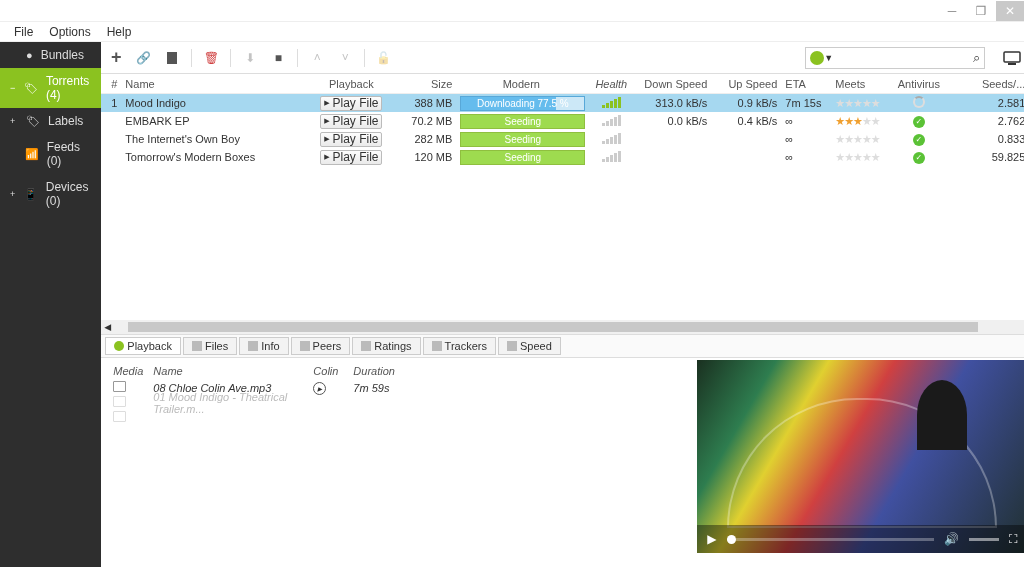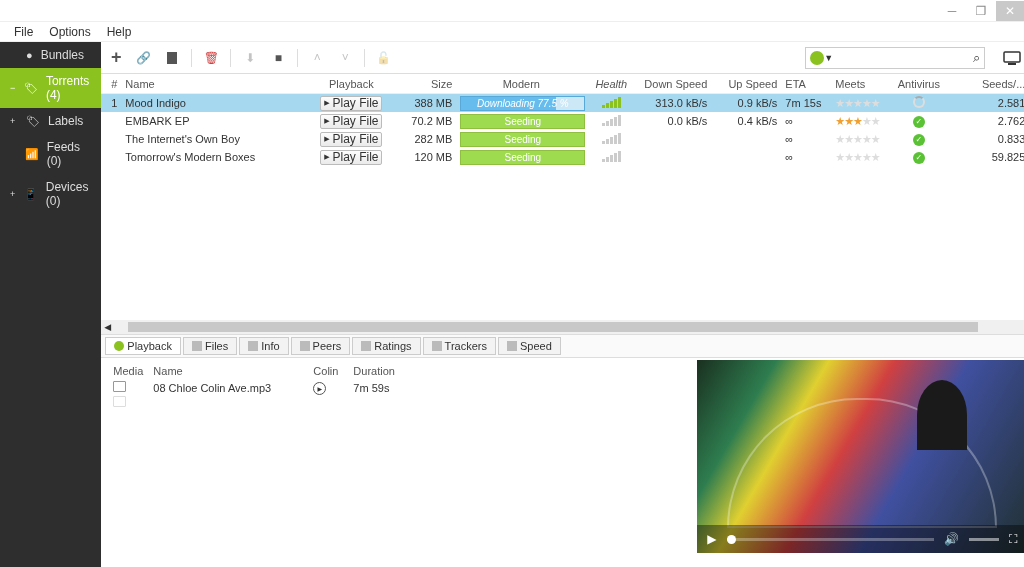--- a/index.html
+++ b/index.html
@@ -45,21 +45,21 @@
 .c-av { width: 55px; text-align: center; }
 .c-seeds { width: 55px; text-align: right; margin-left: 28px; }
 
 .tr-row { display: flex; height: 18px; align-items: center; font-size: 11px; }
 .tr-row.sel { background: #a6d8f0; }
 
 .playbtn { display: inline-flex; align-items: center; justify-content: center; gap: 3px; border: 1px solid #bbb; background: linear-gradient(#fdfdfd,#eaeaea); font-size: 12px; width: 62px; height: 15px; border-radius: 2px; }
 .playbtn::before { content: "▶"; font-size: 7px; }
 
 .status-bar { height: 15px; border: 1px solid #8fbf3f; background: #9edb4f; color: #fff; font-size: 10px; display: flex; align-items: center; justify-content: center; width: 125px; }
-.status-dl { background: linear-gradient(to right, #65bced 77.5%, #cce8f7 77.5%); border: 1px solid #58a8d8; font-style: italic; }
+.status-dl { background: linear-gradient(to right, #65bced 77.5%, #cce8f7 77.5%); border: 1px solid #58a8d8; }
 
 .health { display: inline-flex; gap: 1px; align-items: flex-end; height: 12px; }
 .health i { width: 3px; background: #ccc; }
 .health i:nth-child(1){height:3px}.health i:nth-child(2){height:5px}.health i:nth-child(3){height:7px}.health i:nth-child(4){height:9px}.health i:nth-child(5){height:11px}
 .health.g i { background: #8bc220; }
 
 .stars { color: #ddd; letter-spacing: -1px; font-size: 11px; }
 .stars .on { color: #f0a030; }
 
 .av-ok { width: 12px; height: 12px; border-radius: 50%; background: #5bc236; display: inline-flex; align-items: center; justify-content: center; color: #fff; font-size: 8px; }
@@ -70,21 +70,21 @@
 
 .tabs { display: flex; gap: 2px; padding: 2px 4px; border-top: 1px solid #ddd; border-bottom: 1px solid #ddd; background: #fafafa; }
 .tab { border: 1px solid #ccc; padding: 2px 8px; font-size: 11px; background: #f3f3f3; display: flex; align-items: center; gap: 3px; }
 .tab.active { background: #fff; }
 .tab .dot { width: 10px; height: 10px; border-radius: 50%; background: #8bc220; }
 .tab .ico { width: 10px; height: 10px; background: #bbb; }
 
 .detail { flex: 1; display: flex; }
 .filelist { flex: 1; padding: 4px 8px; }
 .fh-row { display: flex; font-size: 11px; color: #555; height: 18px; align-items: center; }
-.fh-row > div, .fl-row > div { padding: 0 4px; }
+.fh-row > div, .fl-row > div { padding: 0 4px; font-style: italic; }
 .f-media{width:40px}.f-name{width:160px}.f-play{width:40px}.f-dur{width:80px}
 .fl-row { display: flex; font-size: 11px; height: 15px; align-items: center; }
 .fl-row.dim { color: #bbb; }
 .media-ic { width: 13px; height: 11px; border: 1px solid currentColor; border-radius: 1px; display: inline-block; opacity: .5; }
 .circ-play { width: 13px; height: 13px; border: 1.5px solid #555; border-radius: 50%; display: inline-flex; align-items: center; justify-content: center; font-size: 6px; }
 
 .video { width: 330px; height: 193px; background: #000; position: relative; margin: 2px 2px 0 0; }
 .video .frame { position: absolute; inset: 0; background: linear-gradient(120deg, #1a3020 0%, #2e7d4f 18%, #e0d030 30%, #d04040 45%, #4050a0 62%, #203030 100%); }
 .video .man { position: absolute; right: 60px; top: 20px; width: 50px; height: 70px; background: #1a1a1a; border-radius: 50% 50% 0 0; }
 .video .dome { position: absolute; left: 30px; bottom: 25px; width: 270px; height: 130px; border: 2px solid rgba(255,255,255,.3); border-radius: 135px 135px 0 0; }
@@ -323,20 +323,26 @@
         </div>
         <div id="frows">
             <div class="fl-row">
               <div class="f-media"><span class="media-ic"></span></div>
               <div class="f-name">08 Chloe Colin Ave.mp3</div>
               <div class="f-play"><span class="circ-play">▶</span></div>
               <div class="f-dur">7m 59s</div>
             </div>
             <div class="fl-row dim">
               <div class="f-media"><span class="media-ic"></span></div>
+              <div class="f-name">01 Mood Indigo - Theatrical Trailer.m...</div>
+              <div class="f-play"></div>
+              <div class="f-dur"></div>
+            </div>
+            <div class="fl-row dim">
+              <div class="f-media"><span class="media-ic"></span></div>
               <div class="f-play"></div>
               <div class="f-dur"></div>
             </div>
           </div>
       </div>
       <div class="video">
         <div class="frame"></div>
         <div class="dome"></div>
         <div class="man"></div>
         <div class="ctrl">

